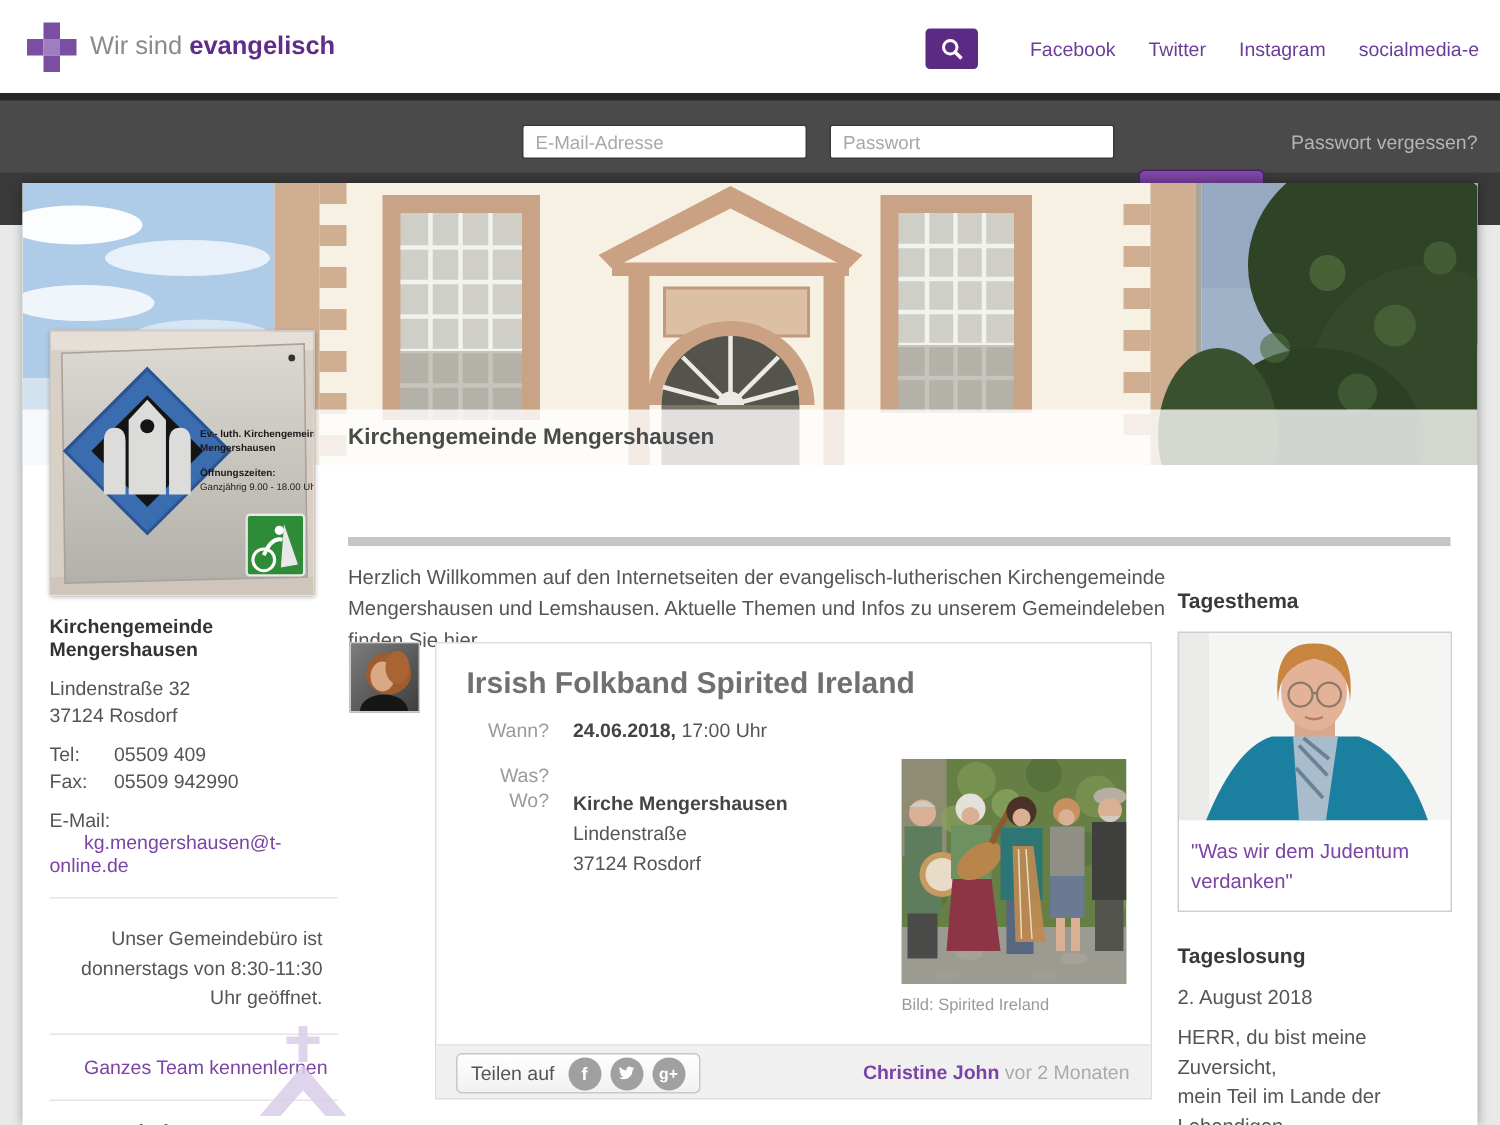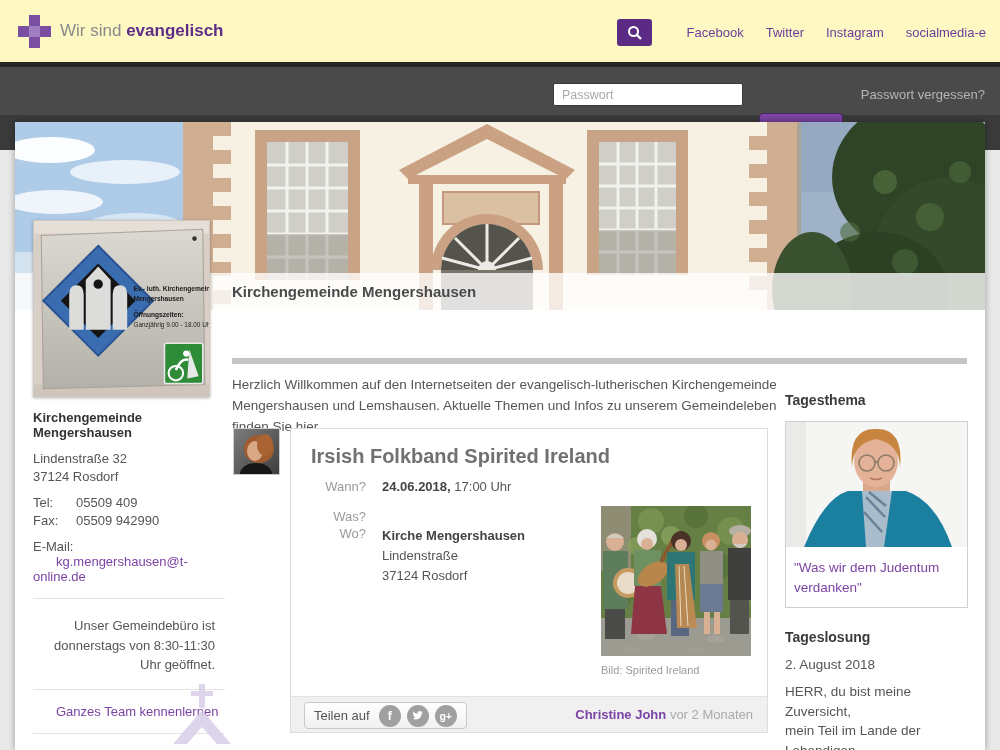--- a/index.html
+++ b/index.html
@@ -1,21 +1,21 @@
 <!DOCTYPE html>
 <html><head>
 <meta charset="utf-8">
 <style>
   * { margin:0; padding:0; box-sizing:border-box; }
   html,body { width:1000px; height:750px; }
   body { font-family:"Liberation Sans", sans-serif; background:#e9e9e9; }
   #page { position:relative; width:1000px; height:750px; overflow:hidden; background:#e9e9e9; }
 
   
-  .header { position:absolute; left:0; top:0; width:1000px; height:62px; background:#fef9c3; z-index:5; }
+  .header { position:absolute; left:0; top:0; width:1000px; height:62px; background:#ffffff; z-index:5; }
   .logo-cross { position:absolute; left:18px; top:15px; width:33px; height:33px; }
   .logo-cross div { position:absolute; width:11px; height:11px; background:#7a4fa2; }
   .lc-t { left:11px; top:0; }  .lc-l { left:0; top:11px; }
   .lc-c { left:11px; top:11px; background:#a07cc0 !important; }
   .lc-r { left:22px; top:11px; } .lc-b { left:11px; top:22px; }
   .brand { position:absolute; left:60px; top:21px; font-size:17px; color:#8a8a8a; }
   .brand b { color:#5f2c8a; font-weight:bold; }
   .search-input { position:absolute; left:287px; top:19px; width:325px; height:27px; border:1px solid #cccccc; border-radius:2px; padding:0 9px; font-size:13px; color:#555; font-family:"Liberation Sans",sans-serif; }
   .search-input::placeholder { color:#aaaaaa; }
   .search-btn { position:absolute; left:617px; top:19px; width:35px; height:27px; background:#5b2a84; border:none; border-radius:3px; cursor:pointer; display:flex; align-items:center; justify-content:center; }
@@ -111,20 +111,21 @@
     </button>
     <div class="header-links">
       <a href="#">Facebook</a>
       <a href="#">Twitter</a>
       <a href="#">Instagram</a>
       <a href="#">socialmedia-e</a>
     </div>
   </div>
 
   <div class="loginbar">
+    <input class="in-email" placeholder="E-Mail-Adresse" style="">
     <input class="in-pass" type="password" placeholder="Passwort" style="">
     <button class="btn-anmelden">Anmelden</button>
     <a class="forgot" href="#">Passwort vergessen?</a>
   </div>
 
   <div class="container">
 
     <div class="hero">
       <svg width="970" height="188" viewBox="0 0 970 188">
         <rect width="970" height="188" fill="#f6f1e3"></rect>

